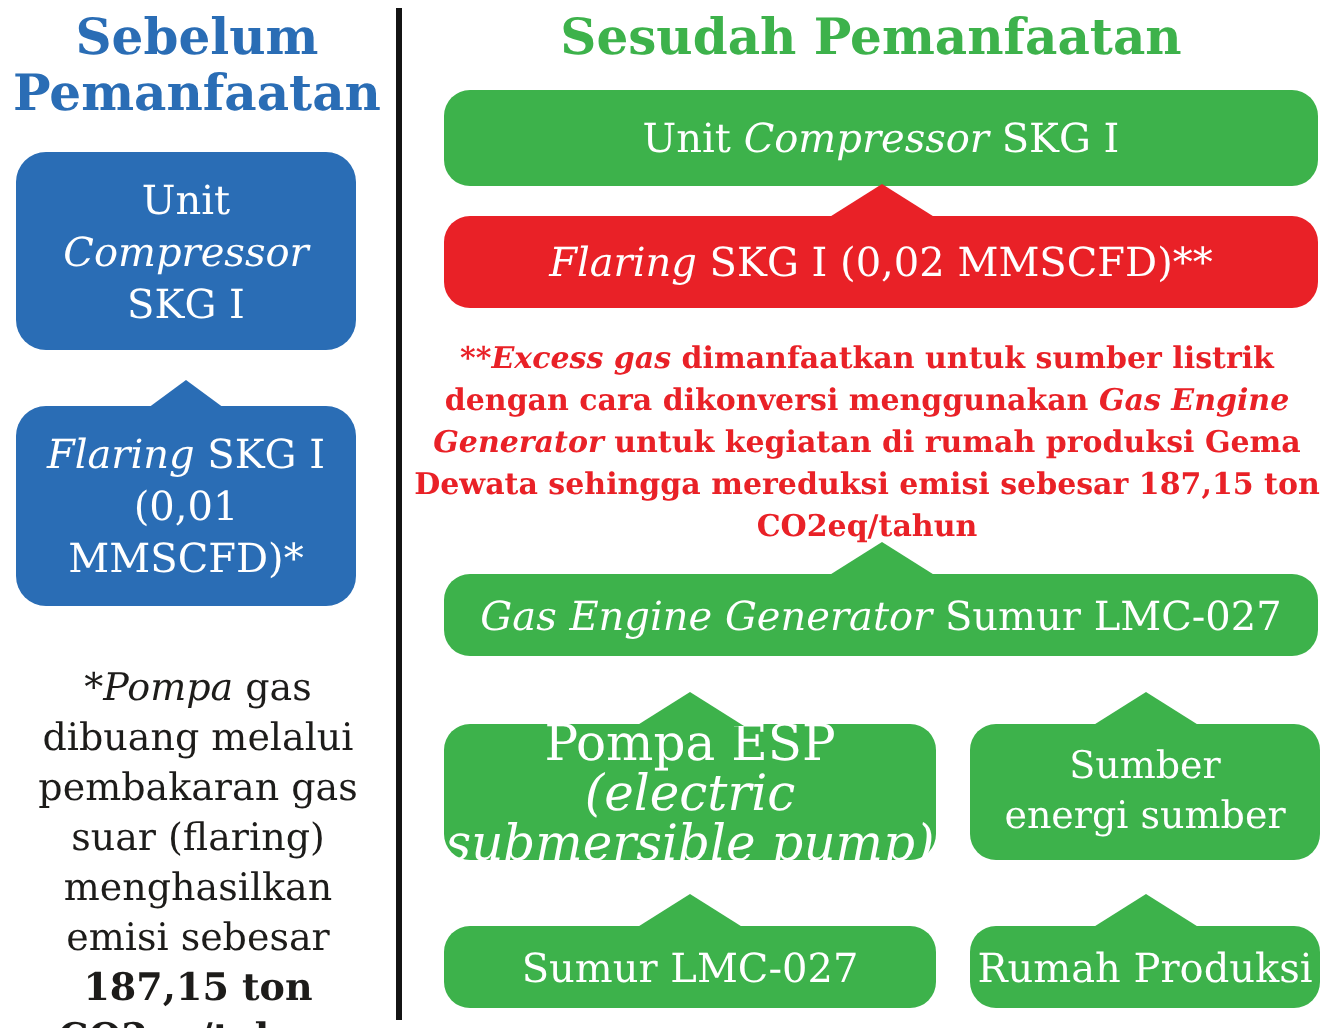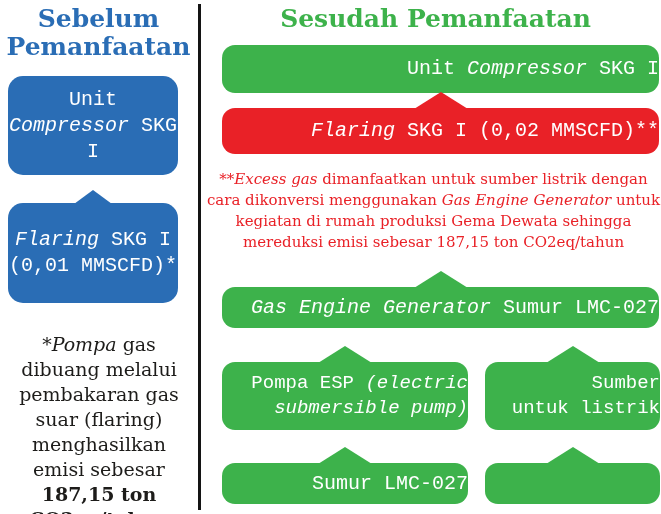--- a/index.html
+++ b/index.html
@@ -14,33 +14,33 @@
     position:absolute; text-align:center; font-weight:bold;
     font-size:25px; line-height:28px;
   }
   .left-title{ left:0; top:5px; width:197px; color:var(--blue); }
   .right-title{ left:210px; top:5px; width:451px; color:var(--green); }
 
   .divider{ position:absolute; left:198px; top:4px; width:3px; height:506px; background:#141414; }
 
   .box{
     position:absolute; border-radius:13px; color:#ffffff; text-align:center;
-    display:flex; flex-direction:column; align-items:flex-end; justify-content:center;
-    font-size:20px; line-height:26px;font-family:Liberation Mono, monospace;
+    display:flex; flex-direction:column; align-items:center; justify-content:center;
+    font-size:20px; line-height:26px;
   }
   .blue{ background:var(--blue); }
   .greenbg{ background:var(--green); }
   .redbg{ background:var(--red); }
 
   .b-unit{ left:8px; top:76px; width:170px; height:99px; border-radius:15px; }
   .b-flare{ left:8px; top:203px; width:170px; height:100px; border-radius:15px; }
   .r-unit{ left:222px; top:45px; width:437px; height:48px; }
   .r-flare{ left:222px; top:108px; width:437px; height:46px; }
   .r-gen{ left:222px; top:287px; width:437px; height:41px; }
-  .r-pompa{ left:222px; top:362px; width:246px; height:68px; font-size:19px; line-height:25px; }
+  .r-pompa{ left:222px; top:362px; width:246px; height:68px; font-size:25px; line-height:25px; }
   .r-sumber{ left:485px; top:362px; width:175px; height:68px; font-size:19px; line-height:25px; }
   .r-sumur{ left:222px; top:463px; width:246px; height:41px; }
   .r-rumah{ left:485px; top:463px; width:175px; height:41px; }
 
   .notch{
     position:absolute; top:-16px; left:50%; transform:translateX(-50%);
     width:0; height:0;
     border-left:27px solid transparent; border-right:27px solid transparent;
     border-bottom:17px solid var(--green);
   }
@@ -51,21 +51,21 @@
     border-bottom:14px solid var(--blue);
   }
 
   .footnote{
     position:absolute; left:10px; top:332px; width:178px; margin:0;
     text-align:center; color:var(--ink); font-size:19px; line-height:25px;
   }
   .rednote{
     position:absolute; left:206px; top:169px; width:455px; margin:0;
     text-align:center; color:var(--red); font-size:15px; line-height:21px;
-    font-weight:normal;
+    font-weight:bold;
   }
   .it{ font-style:italic; }
   .bd{ font-weight:bold; }
 </style>
 </head>
 <body>
 
 <div class="canvas">
 
   <div class="col-title left-title">Sebelum Pemanfaatan</div>
@@ -103,25 +103,26 @@
 
   <div class="box greenbg r-pompa">
     <div class="notch"></div>
     <div><span>Pompa ESP </span><span class="it">(electric</span></div>
     <div class="it">submersible pump)</div>
   </div>
 
   <div class="box greenbg r-sumber">
     <div class="notch"></div>
     <div>Sumber</div>
-    <div>untuk listrik</div>
+    <div>energi sumber</div>
   </div>
 
   <div class="box greenbg r-sumur">
     <div class="notch"></div>
     <div>Sumur LMC-027</div>
   </div>
 
   <div class="box greenbg r-rumah">
     <div class="notch"></div>
+    <div>Rumah Produksi</div>
   </div>
 
 </div>
 
 </body></html>

